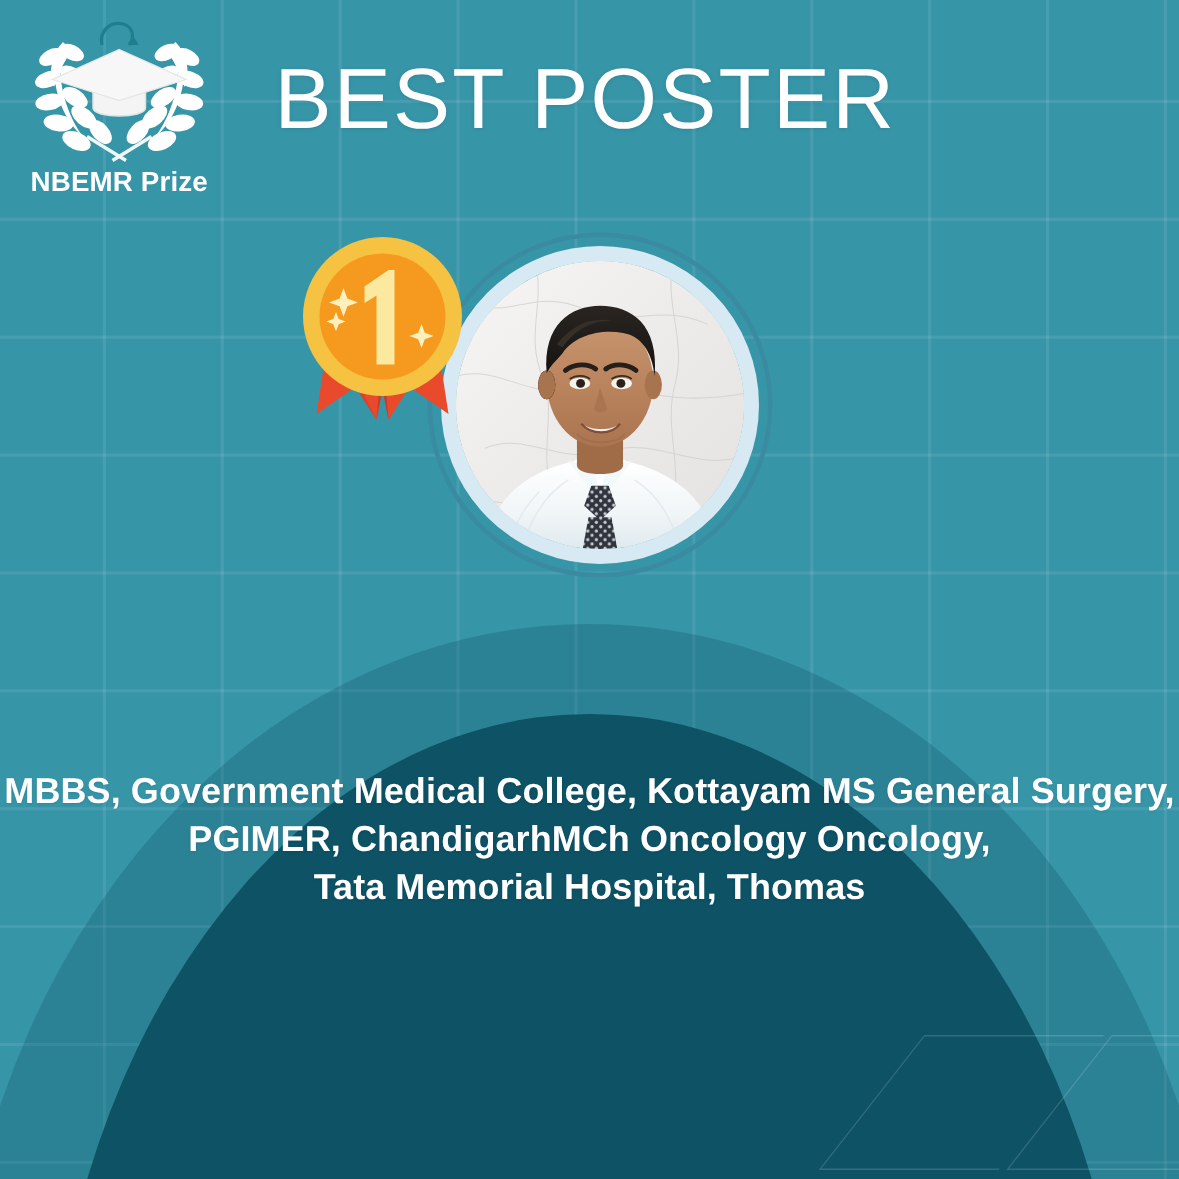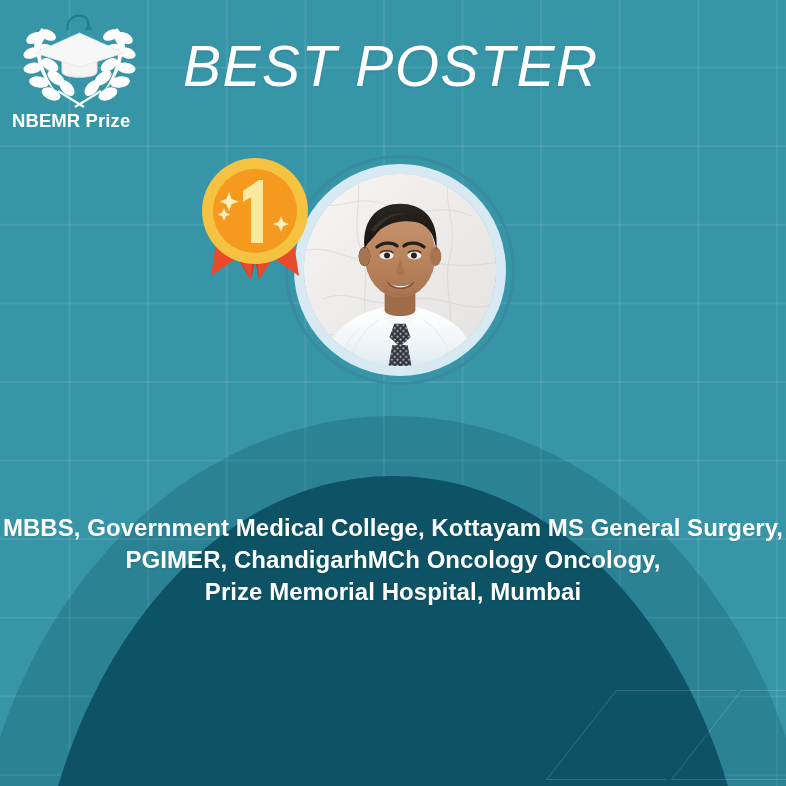--- a/index.html
+++ b/index.html
@@ -58,21 +58,21 @@
     height:1000px;
     border-radius:50%;
     background:#0d5265;
   }
 
   
   .logo {
     position:absolute;
     left:12px; top:6px;
     width:135px; height:140px;
-    display:flex; flex-direction:column; 
+    display:flex; flex-direction:column; align-items:center;
   }
   .logo-mark { width:135px; height:108px; display:block; }
   .logo-text {
     color:#ffffff;
     font-size:18.5px;
     font-weight:bold;
     letter-spacing:0.1px;
     margin-top:-4px;
     white-space:nowrap;
   }
@@ -81,21 +81,20 @@
   .title {
     position:absolute;
     left:183px; top:37px;
     color:#ffffff;
     font-size:57px;
     font-weight:400;
     letter-spacing:1.5px;
     line-height:1.05;
     white-space:nowrap;
     text-shadow:0 1px 3px rgba(0,0,0,0.10);
-    font-style:italic;
   }
 
   
   .photo-wrap {
     position:absolute;
     left:285px; top:155px;
     width:230px; height:230px;
   }
   .ring-teal {
     position:absolute; inset:0;
@@ -331,16 +330,16 @@
         <path d="M26 58 l1.8 4.6 l4.6 1.8 l-4.6 1.8 l-1.8 4.6 l-1.8 -4.6 l-4.6 -1.8 l4.6 -1.8 Z" transform="translate(5,-2)"></path>
         <path d="M92 70 l2.2 5.8 l5.8 2.2 l-5.8 2.2 l-2.2 5.8 l-2.2 -5.8 l-5.8 -2.2 l5.8 -2.2 Z" transform="translate(-4,-6)"></path>
       </g>
     </svg>
   </div>
 
 
   <div class="credentials">
     <div>MBBS, Government Medical College, Kottayam MS General Surgery,</div>
     <div>PGIMER, ChandigarhMCh Oncology Oncology,</div>
-    <div>Prize Memorial Hospital, Mumbai</div>
+    <div>Tata Memorial Hospital, Thomas</div>
   </div>
 
 </div>
 
 </body></html>

